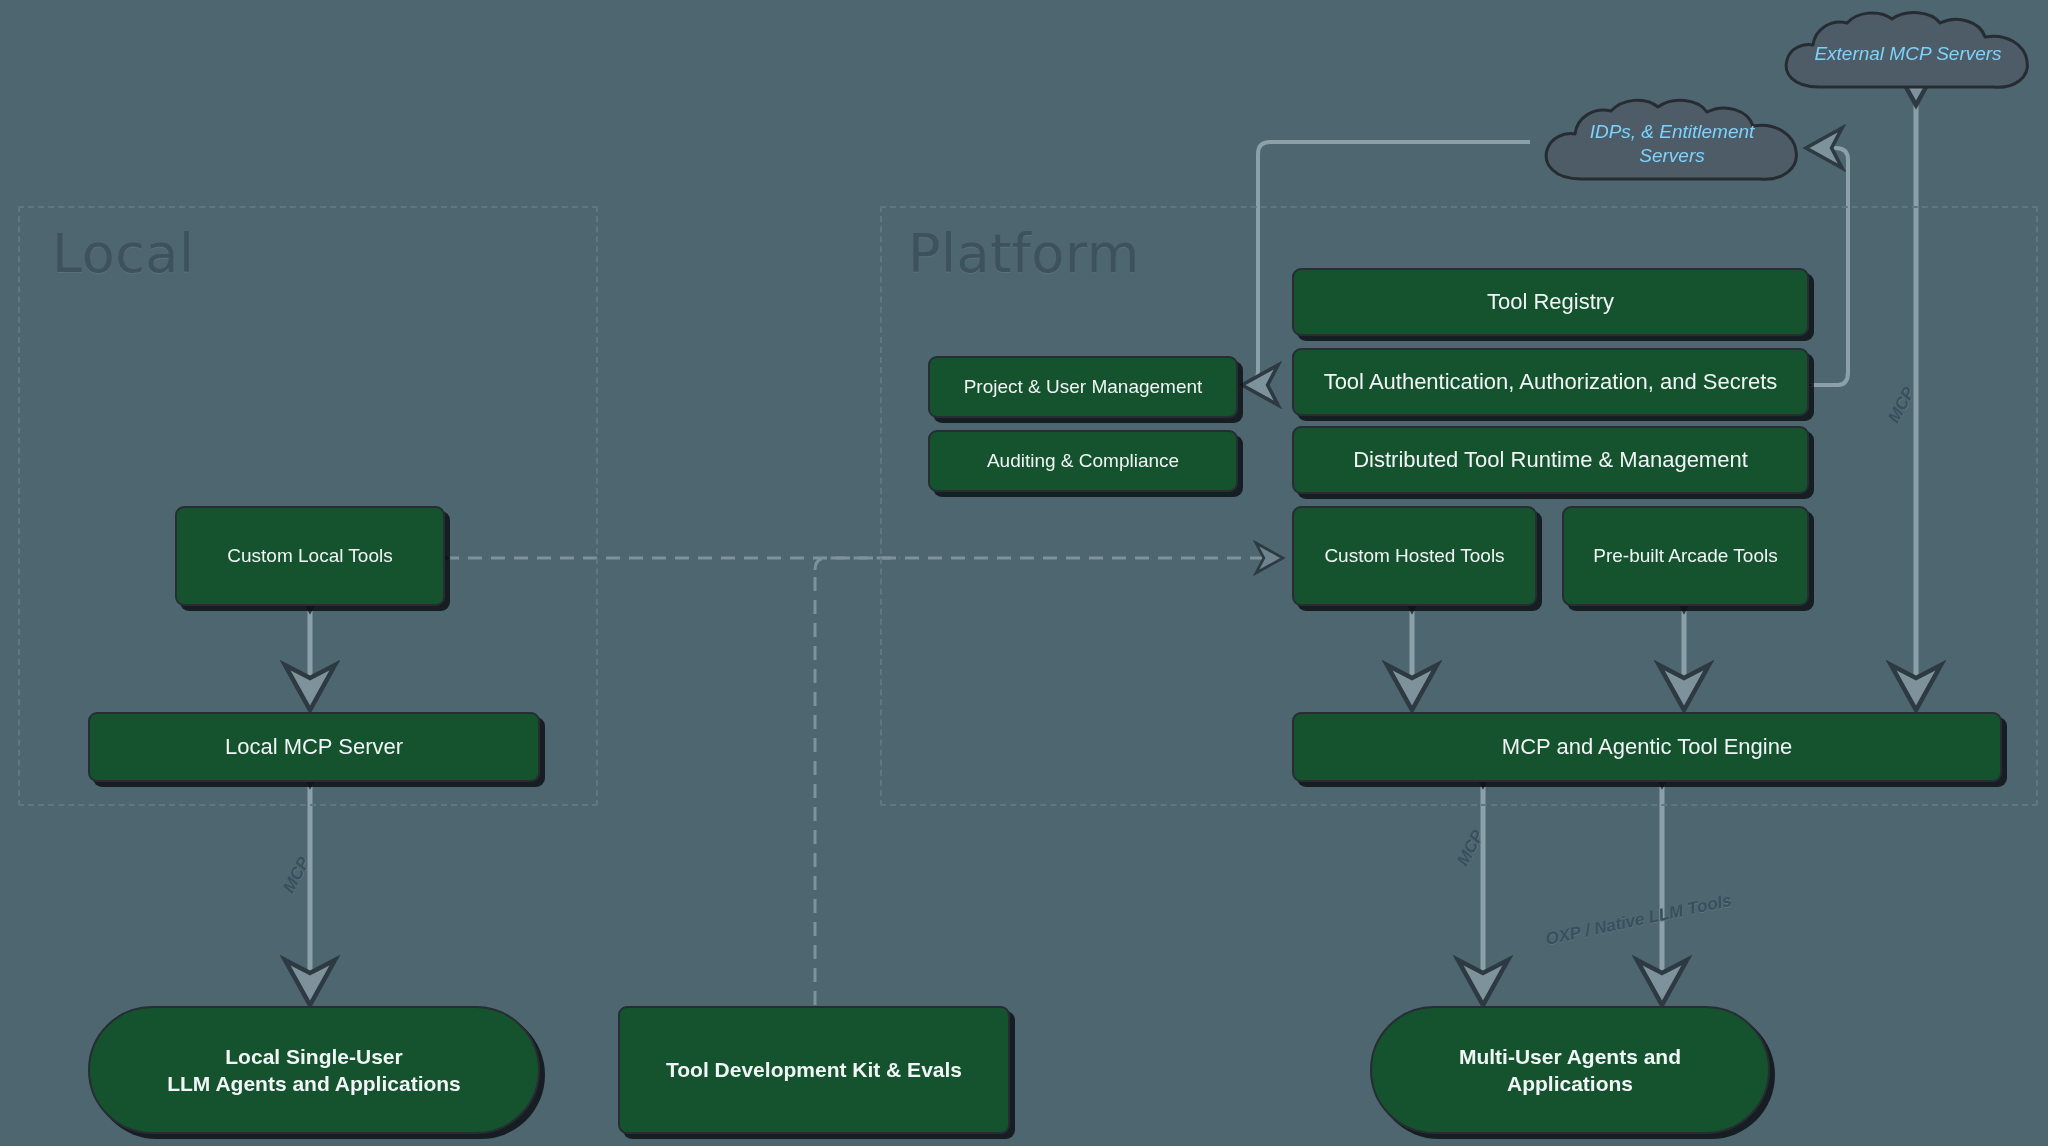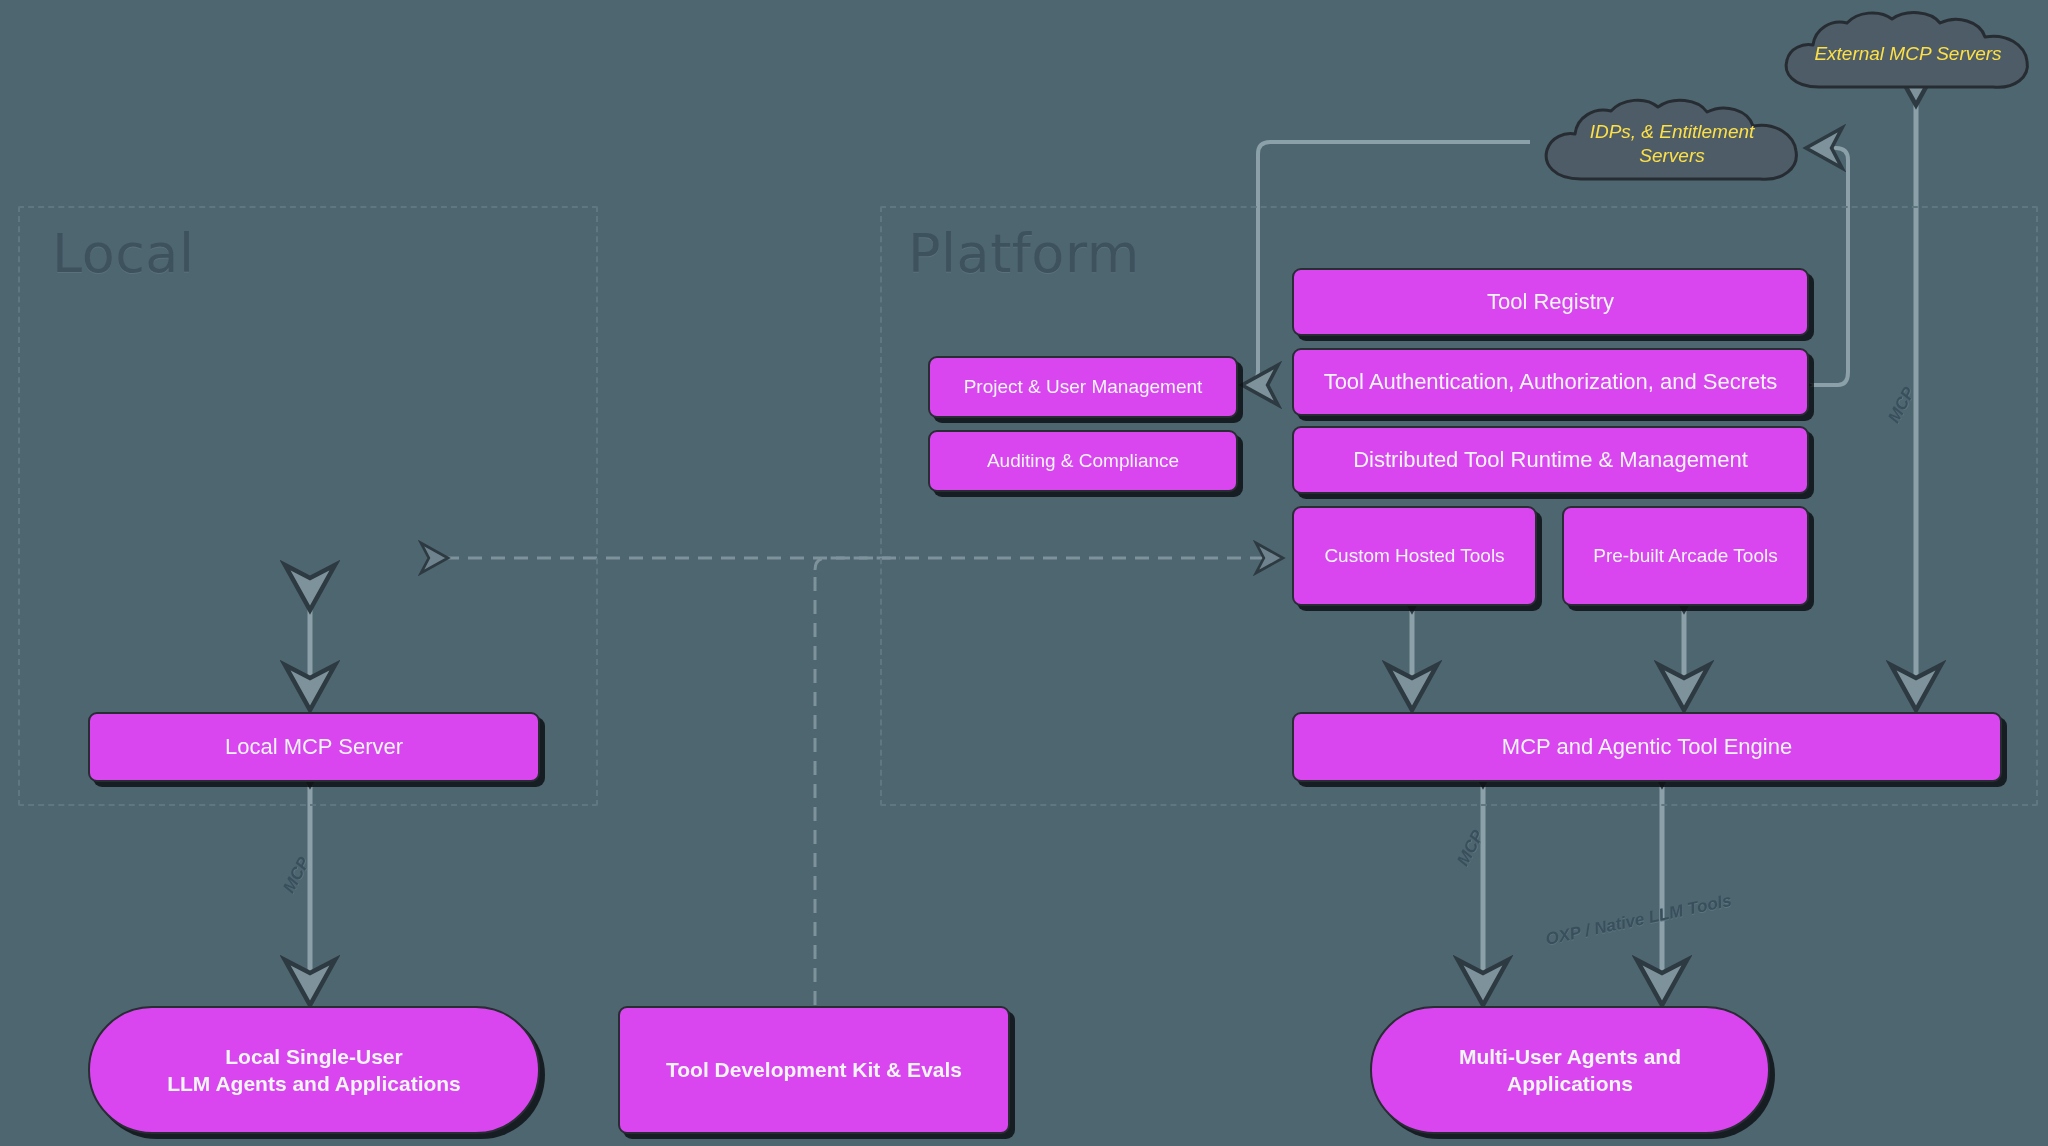--- a/index.html
+++ b/index.html
@@ -30,21 +30,21 @@
     color:#3e525e;
     text-shadow:0 1px 0 #5a727c;
     white-space:nowrap;
     font-family:"DejaVu Sans", sans-serif;
   }
 
   
   .node{
     position:absolute;
     box-sizing:border-box;
-    background:#d946ef;
+    background:#14532d;
     border:2px solid #272d33;
     border-radius:9px;
     box-shadow:5px 5px 0 0 rgba(10,13,16,0.80);
     display:flex;align-items:center;justify-content:center;
     text-align:center;
     color:#f2f5f7;
     font-size:19px;
     font-weight:400;
     line-height:1.3;
     padding:4px 10px;
@@ -55,21 +55,21 @@
     font-weight:700;
     font-size:21px;
   }
   .node.rect-strong{font-weight:700;font-size:21px;}
 
   
   .cloud{
     position:absolute;
     display:flex;align-items:center;justify-content:center;
     text-align:center;
-    color:#fde047;
+    color:#7dd3fc;
     font-style:italic;
     font-size:19px;
     line-height:1.25;
     z-index:3;
   }
   .cloud .cloud-svg{position:absolute;left:0;top:0;width:100%;height:100%;z-index:-1;}
   .cloud .cloud-text{position:relative;z-index:2;padding:0 26px;}
 
   
   .edge-label{
@@ -163,20 +163,21 @@
 
   <div class="cloud" style="left:1532px;top:96px;width:280px;height:96px;">
     <svg class="cloud-svg" viewBox="0 0 280 96" preserveAspectRatio="none">
       <path d="M46,80 C19,80 8,65 12,51 C16,38 30,33 40,35 C42,18 59,8 76,12
                C87,0 110,-3 123,8 C138,-3 163,0 172,13 C190,4 213,11 218,27
                C241,23 259,36 261,52 C264,69 248,82 225,80 Z" fill="#4d5c67" stroke="#262c32" stroke-width="3" stroke-linejoin="round" transform="translate(3,3)"></path>
     </svg>
     <span class="cloud-text">IDPs, &amp; Entitlement Servers</span>
   </div>
 
+  <div class="node" style="left:175px;top:506px;width:270px;height:100px;">Custom Local Tools</div>
 
   <div class="node big" style="left:88px;top:712px;width:452px;height:70px;">Local MCP Server</div>
 
   <div class="node" style="left:928px;top:356px;width:310px;height:62px;">Project &amp; User Management</div>
 
   <div class="node" style="left:928px;top:430px;width:310px;height:62px;">Auditing &amp; Compliance</div>
 
   <div class="node big" style="left:1292px;top:268px;width:517px;height:68px;">Tool Registry</div>
 
   <div class="node big" style="left:1292px;top:348px;width:517px;height:68px;">Tool Authentication, Authorization, and Secrets</div>

